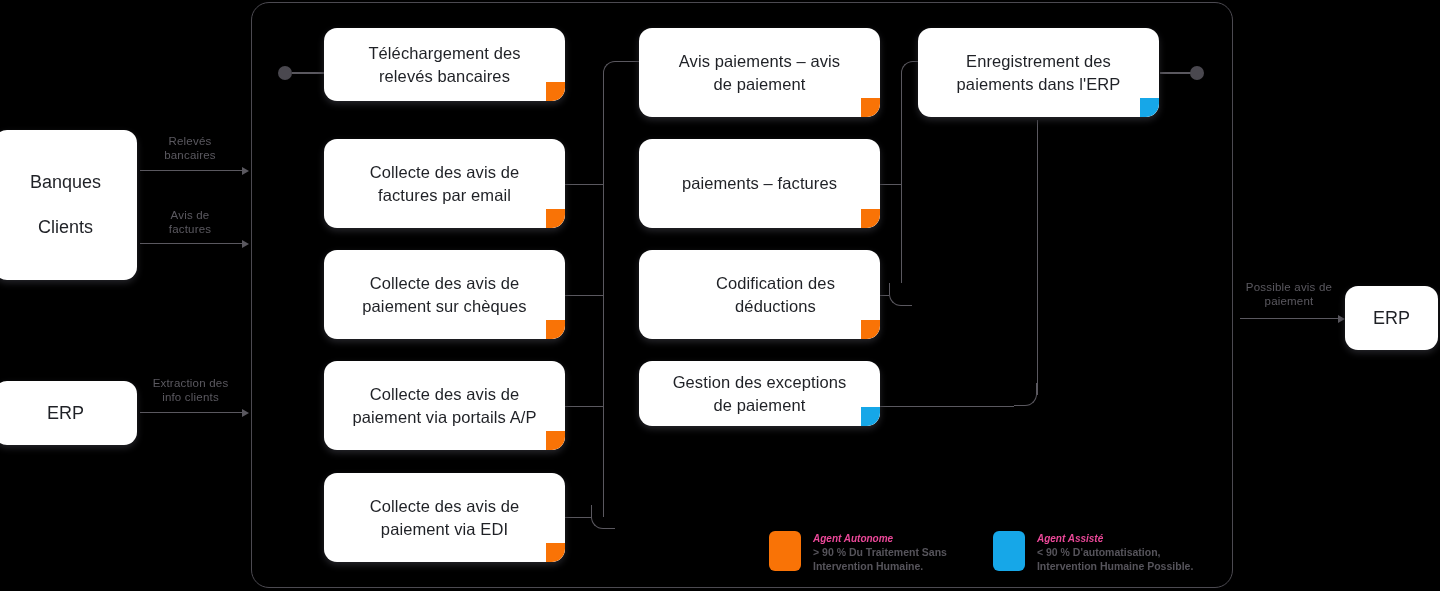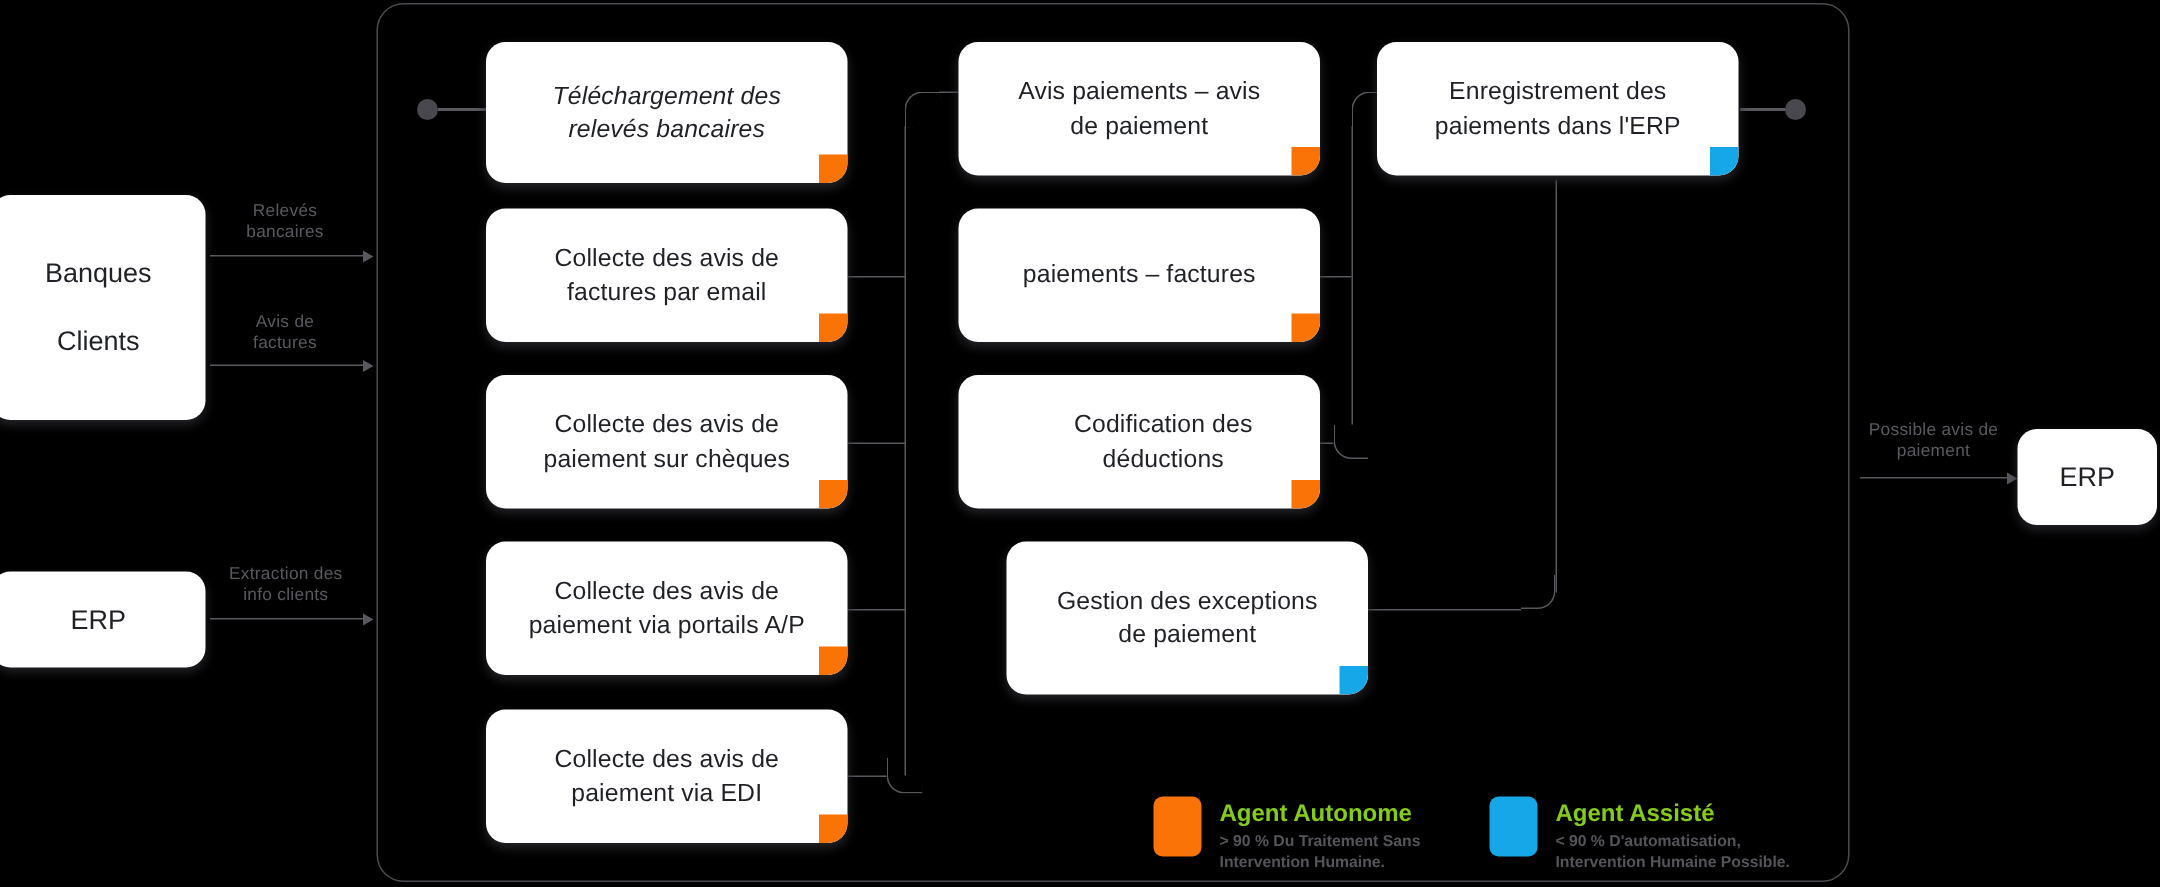--- a/index.html
+++ b/index.html
@@ -66,21 +66,21 @@
     position:absolute;color:#5b5960;font-size:11.5px;line-height:1.25;
     text-align:center;letter-spacing:.2px;
   }
 
   
   .legend{position:absolute;left:769px;top:531px;display:flex;gap:46px;}
   .legend-item{display:flex;align-items:flex-start;gap:12px;}
   .swatch{width:32px;height:40px;border-radius:6px;flex:0 0 auto;}
   .swatch.orange{background:#f97306;}
   .swatch.blue{background:#16a7e8;}
-  .legend-text .lg-title{color:#84cc16;font-size:16px;font-weight:700;line-height:1.5;}
+  .legend-text .lg-title{color:#ec4899;font-size:10px;font-weight:700;line-height:1.5;font-style:italic;}
   .legend-text .lg-sub{color:#56545b;font-size:10.5px;font-weight:700;line-height:1.32;}
 </style>
 </head>
 <body>
 
 <div class="stage">
 
   <div class="container-box"></div>
 
   <div class="sidebox" style="left:-6px;top:130px;width:143px;height:150px;justify-content:space-around;padding:30px 0;">
@@ -146,21 +146,21 @@
   <div class="elbow" style="left:901px;top:61px;width:23px;height:23px;border-bottom:none;border-right:none;border-top-left-radius:12px;"></div>
   <div class="ln h" style="left:923px;top:60.6px;width:-0px;"></div>
 
   <div class="ln v" style="left:1036.6px;top:120px;height:275px;"></div>
   <div class="elbow" style="left:1014px;top:383px;width:23px;height:23px;border-top:none;border-left:none;border-bottom-right-radius:12px;"></div>
   <div class="ln h" style="left:880px;top:405.6px;width:134px;"></div>
 
   <div class="ln h" style="left:1160px;top:72.4px;width:31px;"></div>
   <div class="dot" style="left:1190px;top:66px;"></div>
 
-  <div class="card" style="left:324px;top:28px;width:241px;height:94px;font-style:italic;">
+  <div class="card" style="left:324px;top:28px;width:241px;height:73px;">
     <div class="label">
       <div>Téléchargement des</div>
       <div>relevés bancaires</div>
     </div>
     <span class="marker orange"></span>
   </div>
 
   <div class="card" style="left:324px;top:139px;width:241px;height:89px;">
     <div class="label">
       <div>Collecte des avis de</div>
@@ -209,21 +209,21 @@
   </div>
 
   <div class="card" style="left:639px;top:250px;width:241px;height:89px;padding-left:32px;">
     <div class="label">
       <div>Codification des</div>
       <div>déductions</div>
     </div>
     <span class="marker orange"></span>
   </div>
 
-  <div class="card" style="left:639px;top:361px;width:241px;height:102px;margin-left:32px;">
+  <div class="card" style="left:639px;top:361px;width:241px;height:65px;">
     <div class="label">
       <div>Gestion des exceptions</div>
       <div>de paiement</div>
     </div>
     <span class="marker blue"></span>
   </div>
 
   <div class="card" style="left:918px;top:28px;width:241px;height:89px;">
     <div class="label">
       <div>Enregistrement des</div>

